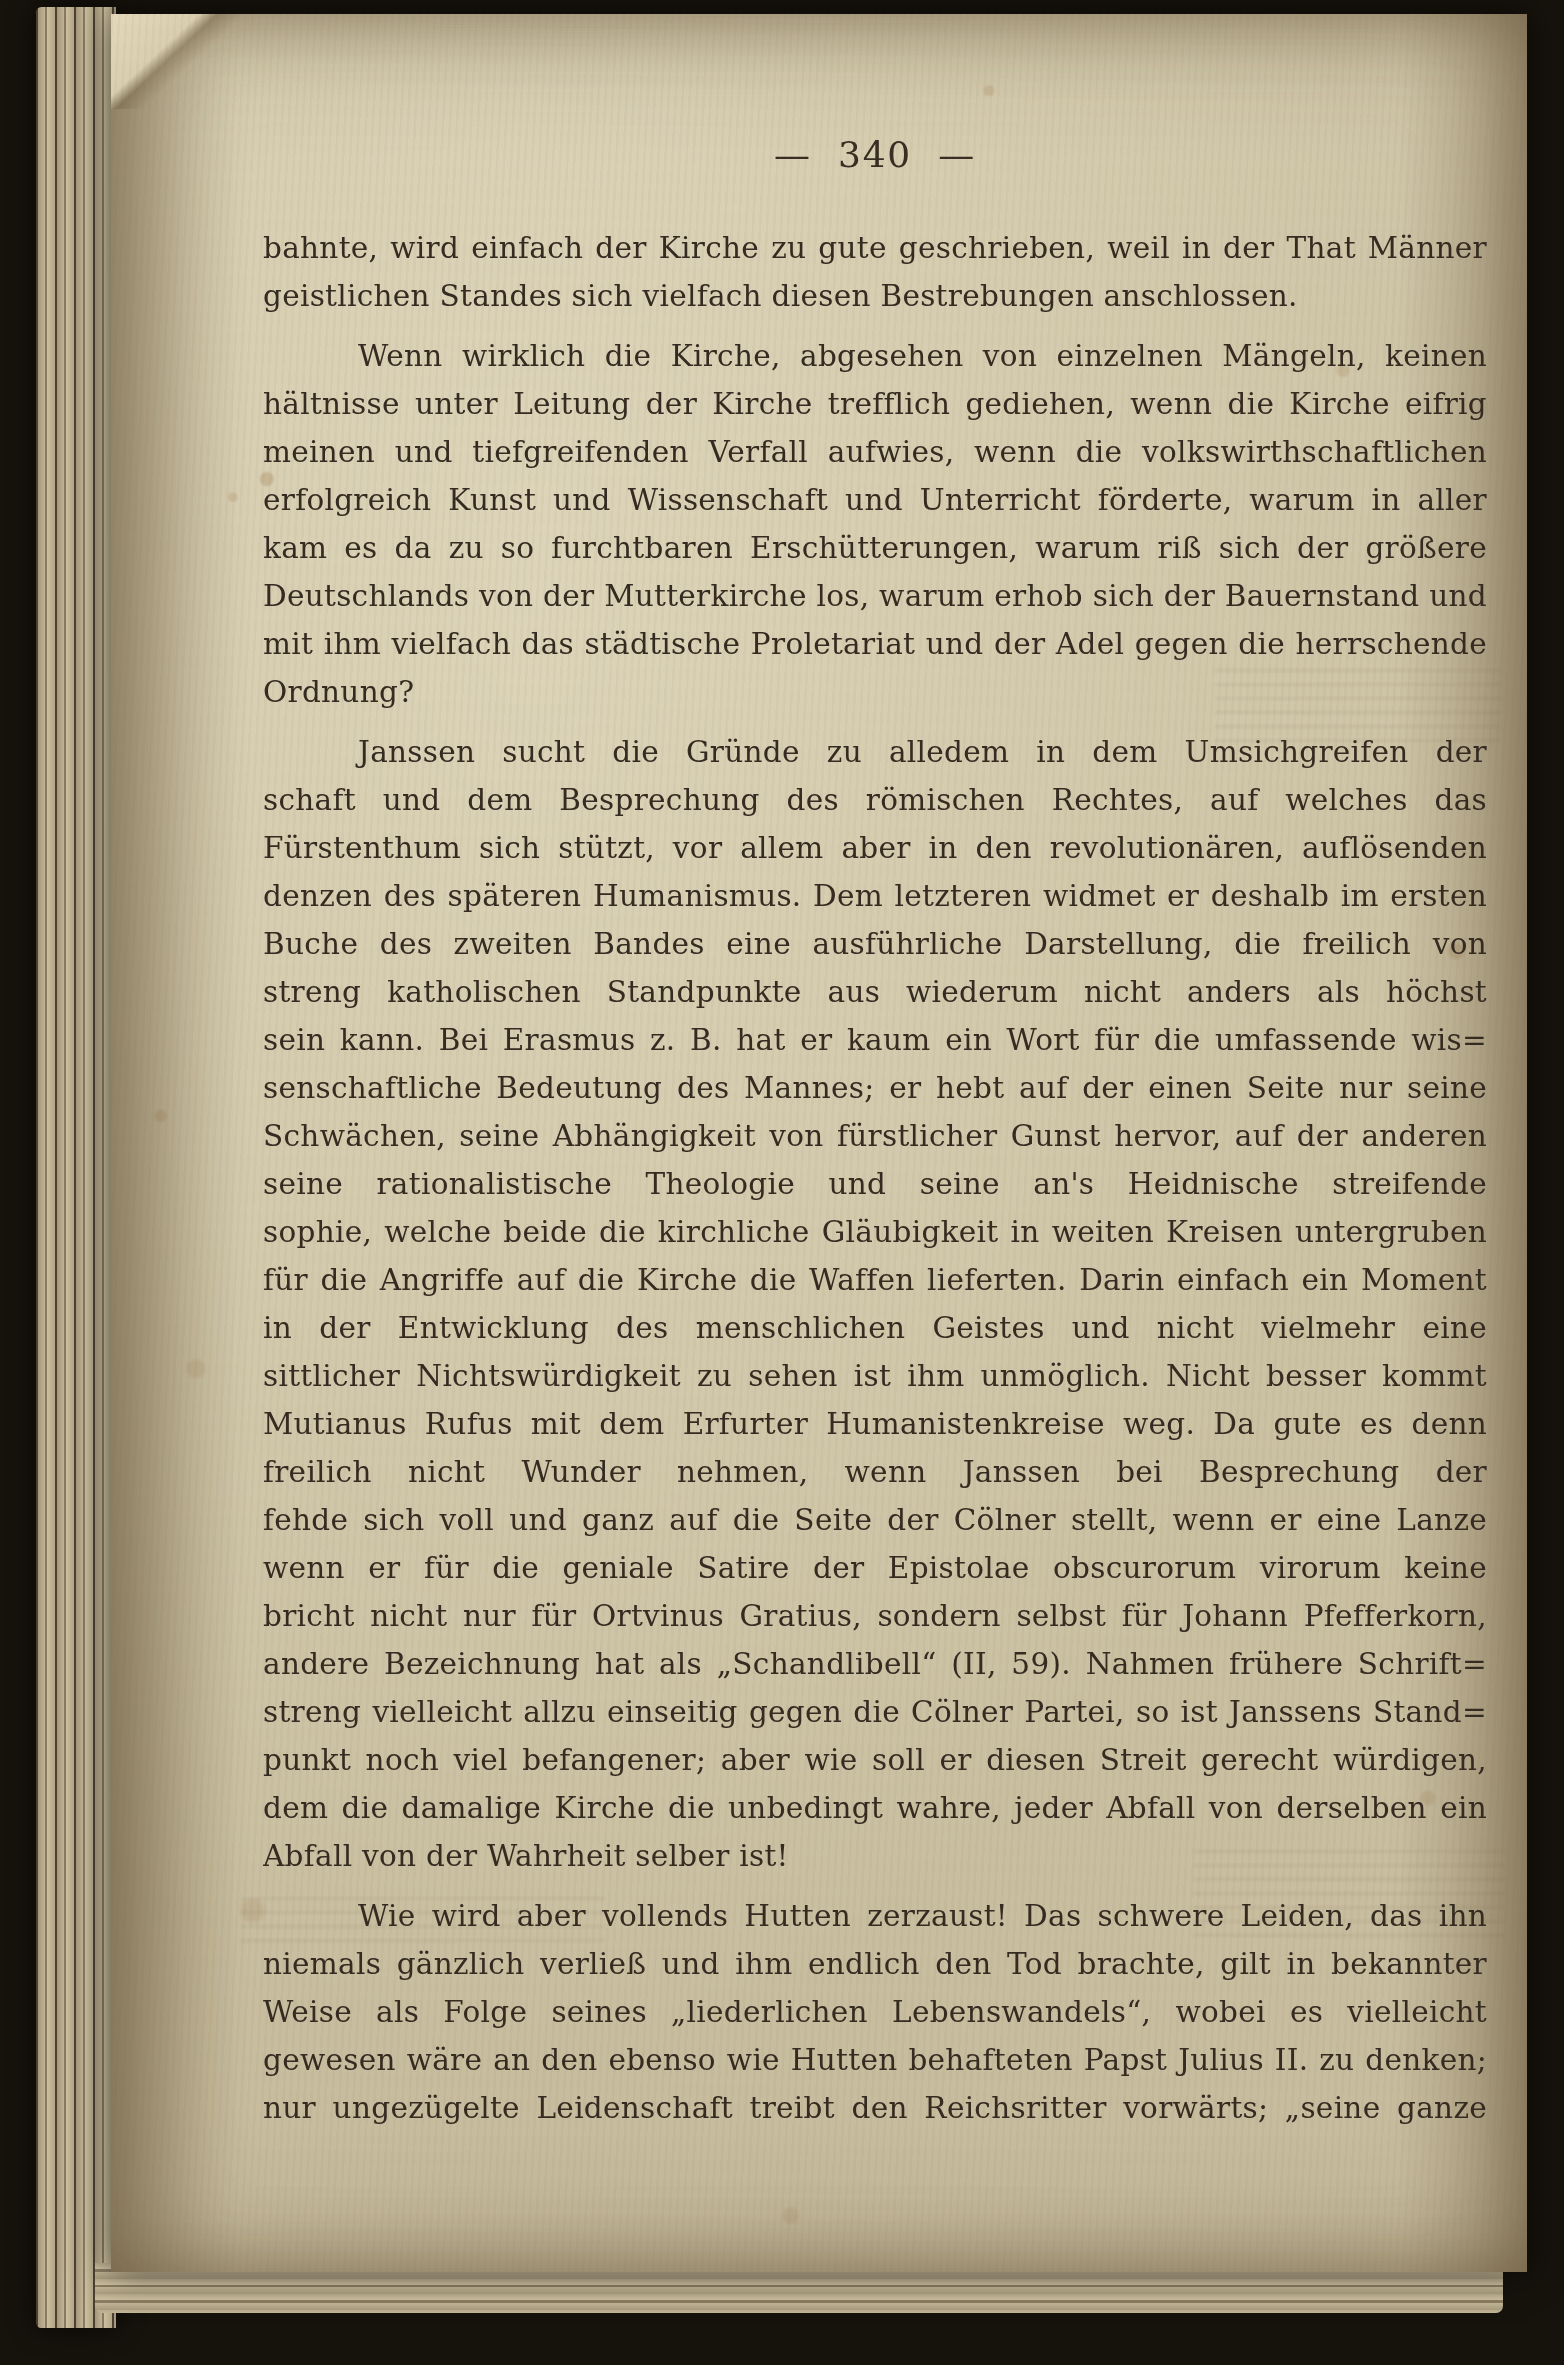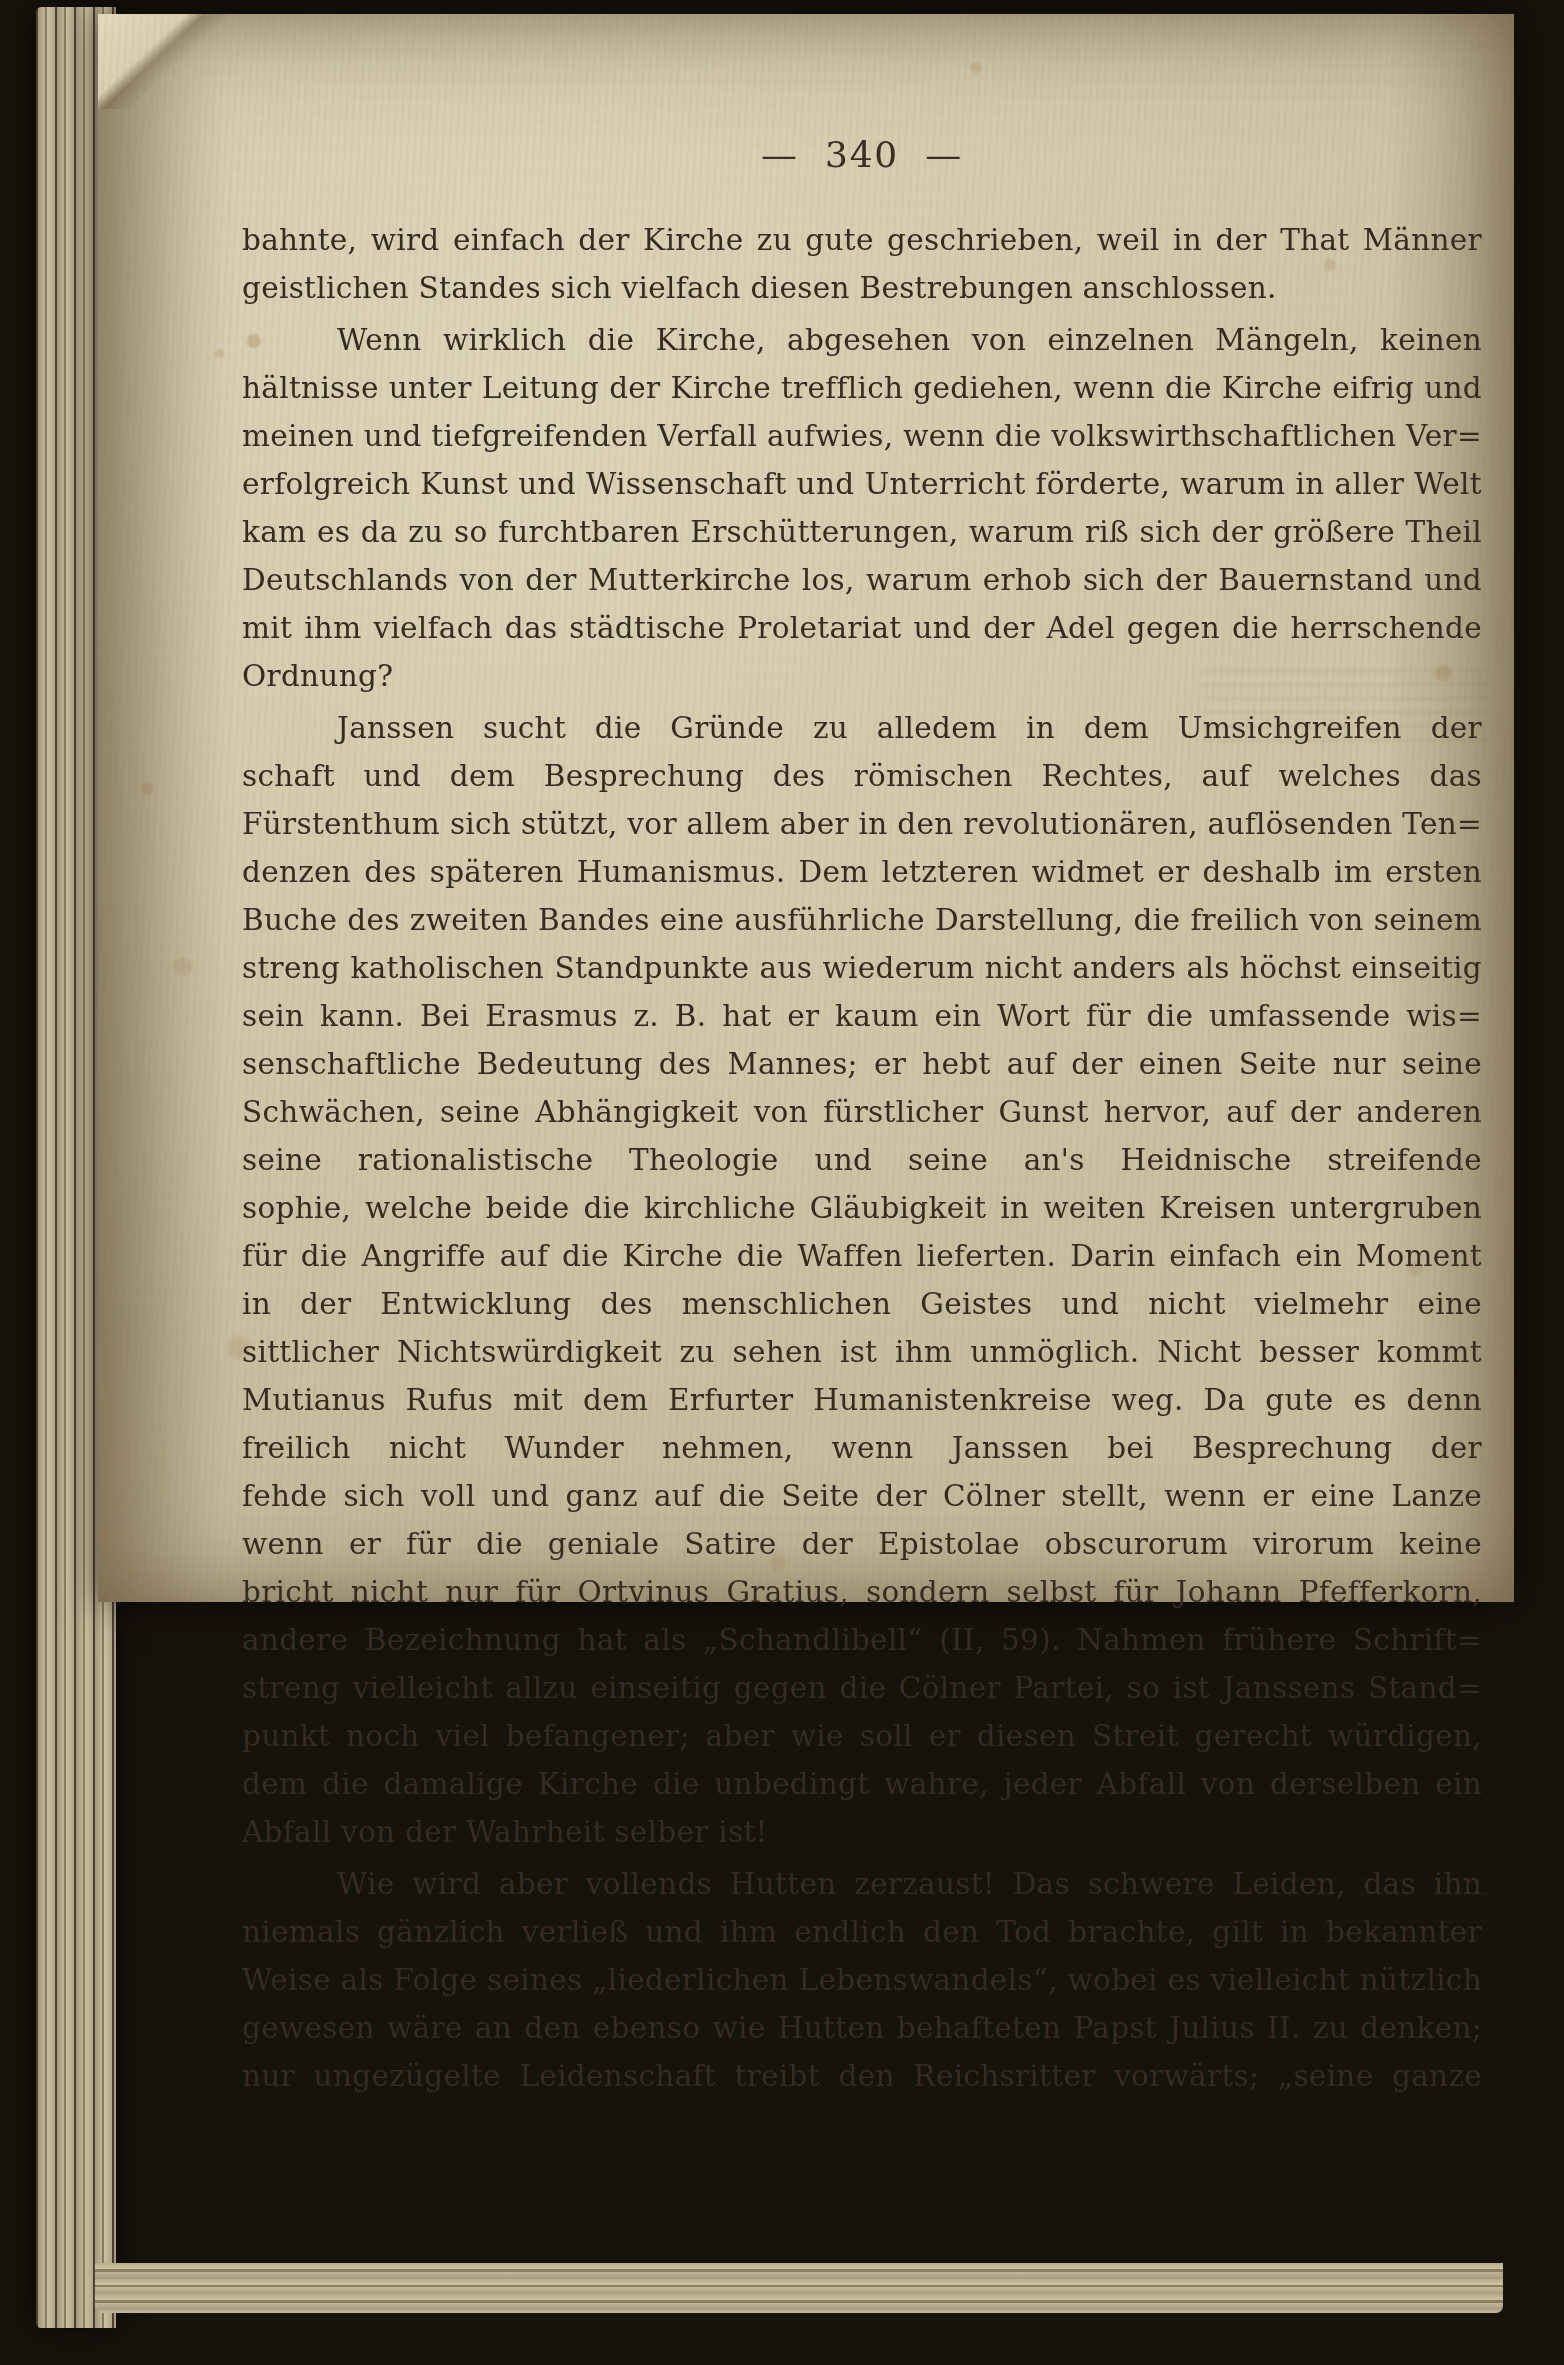--- a/index.html
+++ b/index.html
@@ -42,24 +42,24 @@
     height: 50px;
     background: repeating-linear-gradient(180deg,
       #b9ac8d 0px, #cfc2a3 6px,
       #8a7d63 6px, #8a7d63 8.7px,
       #c4b797 8.7px, #a99c7f 15.6px);
     border-radius: 0 0 7px 7px;
   }
   
   .page {
     position: absolute;
-    left: 98px;
+    left: 111px;
     top: 14px;
     width: 1416px;
-    height: 1588px;
+    height: 2258px;
     background:
       radial-gradient(ellipse at 30% 25%, rgba(255,250,228,0.30), rgba(255,250,228,0) 62%),
       linear-gradient(90deg, rgba(84,64,36,0.22), rgba(84,64,36,0) 9%, rgba(84,64,36,0) 91%, rgba(84,64,36,0.26)),
       linear-gradient(180deg, #d0c6a9 0%, #ccc2a4 55%, #c6bb9d 100%);
     box-shadow:
       inset 0 0 130px rgba(80,60,30,0.30),
       inset 48px 0 82px rgba(75,56,28,0.28),
       inset -24px 0 52px rgba(75,56,28,0.20),
       0 0 35px rgba(0,0,0,0.55);
   }
@@ -123,21 +123,21 @@
   .textcol {
     position: absolute;
     left: 140px;
     top: 198px;
     width: 1248px;
     font-size: 29.5px;
     line-height: 48px;
     letter-spacing: 0.3px;
     color: #352b21;
   }
-  .paragraph { margin: 4px; }
+  .paragraph { margin: 12px; }
   .line {
     text-align: justify;
     text-align-last: justify;
     height: 48px;
     overflow: hidden;
   }
   .line.lastline { text-align-last: left; }
   .line.indent { text-indent: 95px; }
 </style>
 </head>

